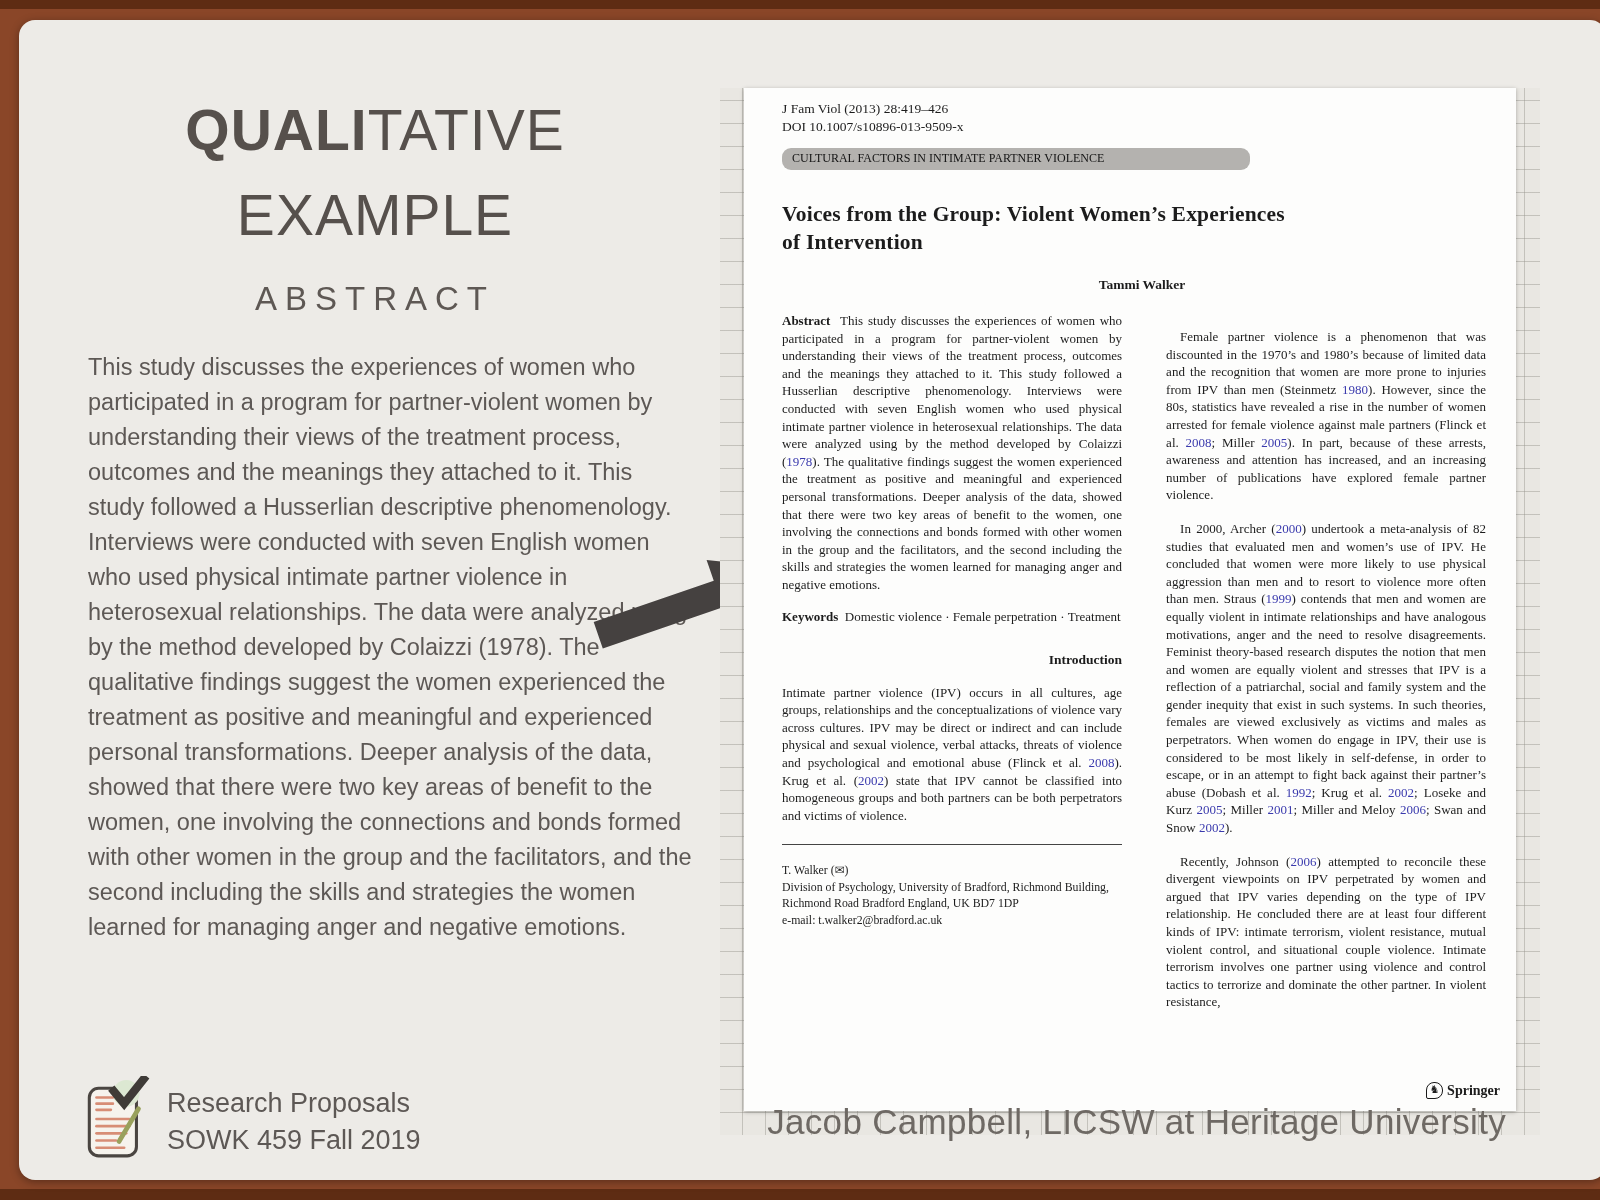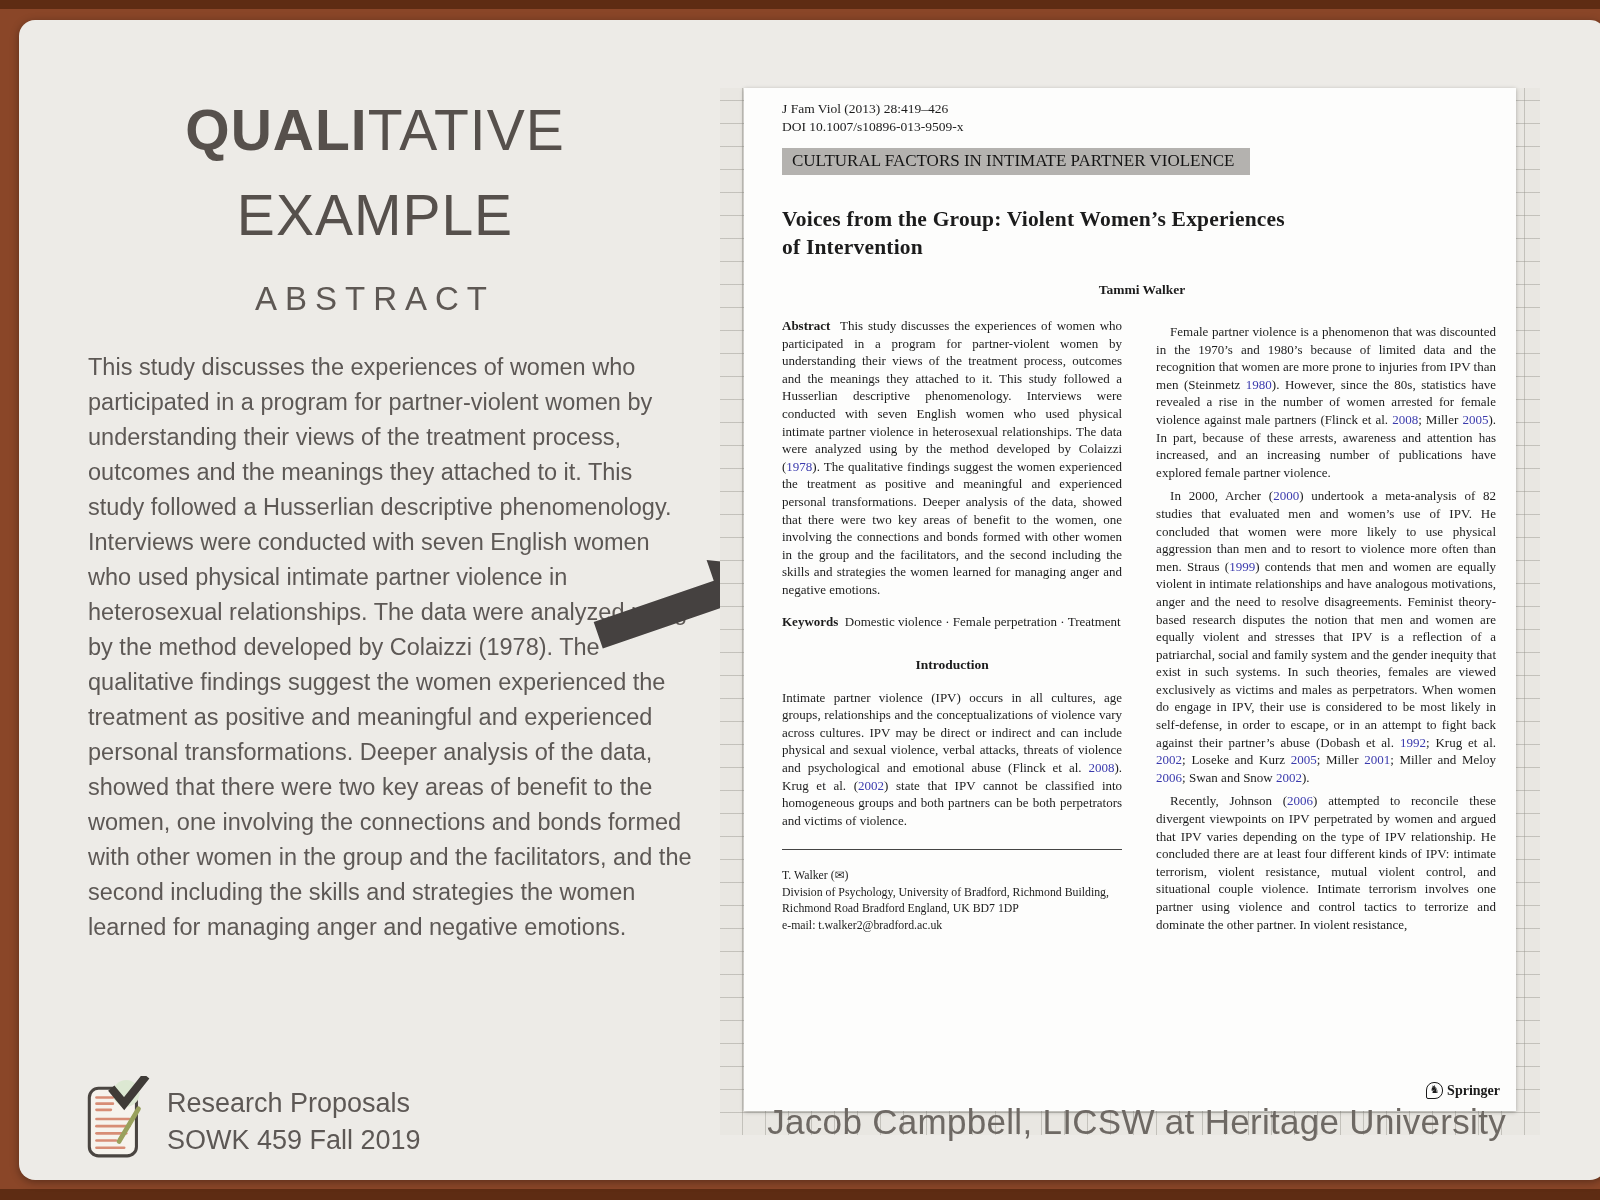--- a/index.html
+++ b/index.html
@@ -32,36 +32,36 @@
        background-image:
          repeating-linear-gradient(0deg,transparent 0 22px,rgba(150,148,140,.45) 22px 23px),
          repeating-linear-gradient(90deg,transparent 0 22px,rgba(150,148,140,.45) 22px 23px);}
   .paper{position:relative;width:772px;height:1023px;background:#fdfdfc;
          box-sizing:border-box;padding:12px 14px 0 38px;
          font-family:"Liberation Serif","DejaVu Serif",serif;color:#1c1c1c;
          box-shadow:0 1px 4px rgba(0,0,0,.28);}
   .jheader{font-size:13.5px;line-height:18px;}
   .topic-banner{margin-top:12px;width:468px;box-sizing:border-box;
                 background:var(--banner_bg,#b4b2af);padding:3px 12px 4px 10px;
-                font-size:17px;color:#141414;}
+                font-size:12px;color:#141414;border-radius:9px;}
   .paper-title{margin-top:30px;font-size:21.5px;font-weight:bold;line-height:28px;
                white-space:pre-line;letter-spacing:.2px;}
   .paper-author{margin-top:21px;font-size:13.5px;font-weight:bold;text-align:center;}
   .pub-block{margin-top:70px;font-size:12.5px;line-height:17px;}
   .cols{margin-top:19px;display:flex;gap:28px;font-size:13px;line-height:17.6px;
         text-align:justify;}
   .col-left{width:346px;}
   .col-right{width:358px;}
   .lbl{font-weight:bold;}
   .keywords{margin-top:14px;text-align:left;}
-  .sec-head{margin-top:26px;font-size:13.5px;font-weight:bold;text-align:center;}
+  .sec-head{margin-top:26px;font-size:13.5px;font-weight:bold;text-align:right;}
   .intro{margin-top:15px;}
   .footnote{margin-top:20px;border-top:1px solid #444;padding-top:17px;
             font-size:11.8px;line-height:16.4px;text-align:left;}
-  .col-right p{margin:6px;text-indent:14px;}
+  .col-right p{margin:16px;text-indent:14px;}
   .cite{color:var(--cite,#3a3aad);}
   .springer{position:absolute;right:16px;bottom:12px;font-size:14px;font-weight:bold;
             display:flex;align-items:center;gap:4px;}
   .knight{display:inline-block;width:15px;height:15px;border:1px solid #1a1a1a;
           border-radius:8px 8px 8px 2px;line-height:14px;text-align:center;
           font-size:11px;font-weight:normal;font-family:"DejaVu Sans",sans-serif;}
 
   
   .footer-left{position:absolute;left:66px;top:1056px;display:flex;gap:16px;align-items:center;}
   .footer-left .txt{margin-top:8px;font-size:27px;line-height:37px;

